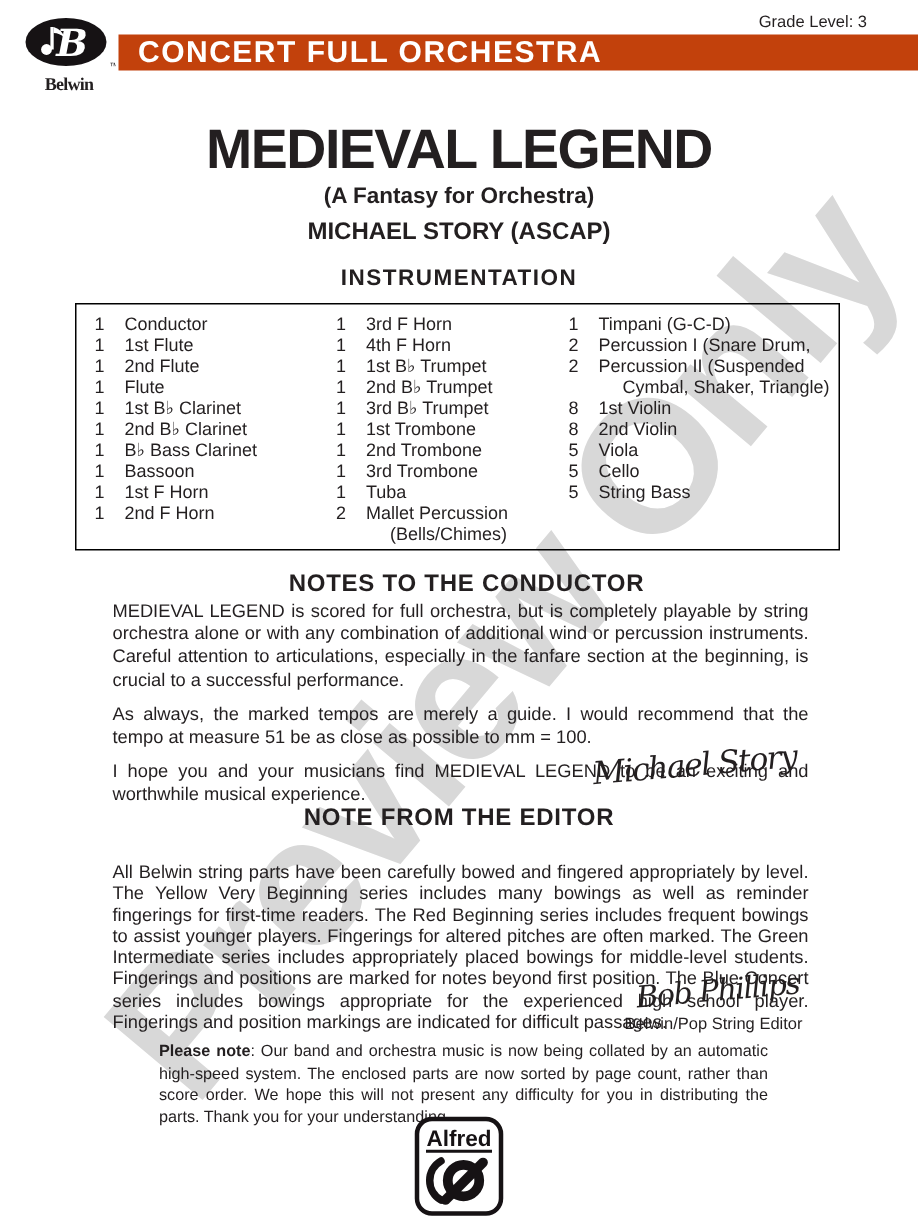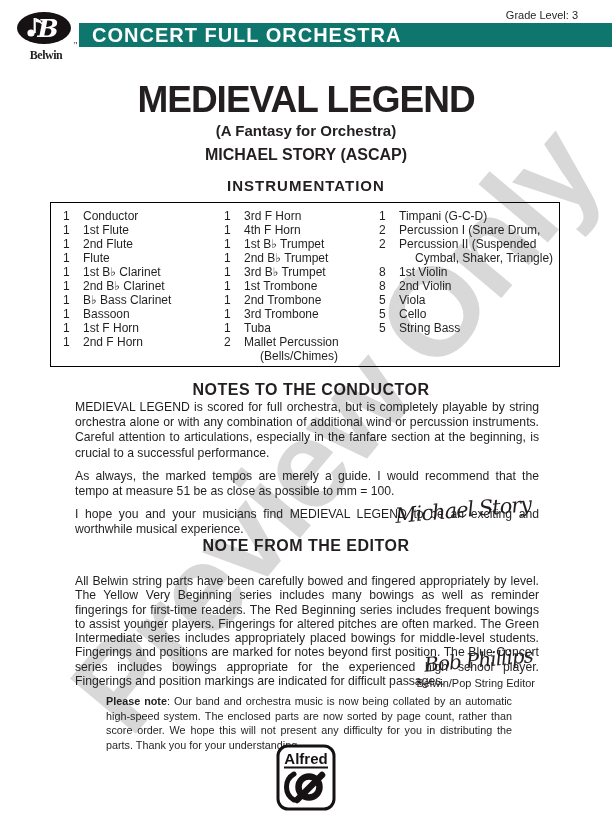--- a/index.html
+++ b/index.html
@@ -87,21 +87,21 @@
       <ellipse cx="29" cy="17" rx="27" ry="16" fill="#161214"></ellipse>
       <text x="33" y="26" text-anchor="middle" font-family="DejaVu Serif, serif" font-style="italic" font-weight="bold" font-size="25" fill="#ffffff">B</text>
       <circle cx="16" cy="22" r="3.6" fill="#ffffff"></circle>
       <rect x="18.6" y="7" width="2.2" height="15" fill="#ffffff"></rect>
       <path d="M20.8 7 q6 2 7 7 q-3 -3 -7 -3 Z" fill="#ffffff"></path>
       <text x="58" y="35" font-size="6" fill="#161214">™</text>
     </svg>
     <div class="brand-name">Belwin</div>
   </div>
 
-  <div class="banner" style="background: #0f766e;">CONCERT FULL ORCHESTRA</div>
+  <div class="banner" style="background: #c2410c;">CONCERT FULL ORCHESTRA</div>
 
   <div class="ttl">MEDIEVAL LEGEND</div>
   <div class="sub">(A Fantasy for Orchestra)</div>
   <div class="composer">MICHAEL STORY (ASCAP)</div>
   <div class="instr-h">INSTRUMENTATION</div>
 
   <div class="ibox">
     <div class="icol c1">
       <div class="irow">
           <span class="qty">1</span>

